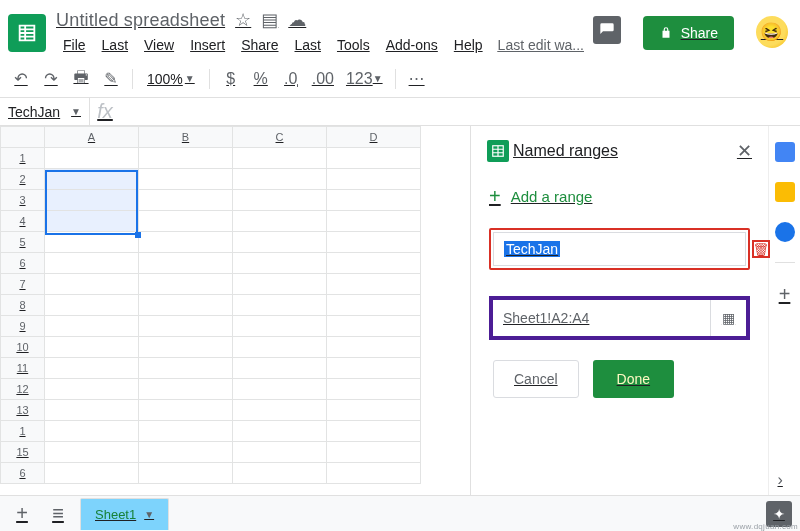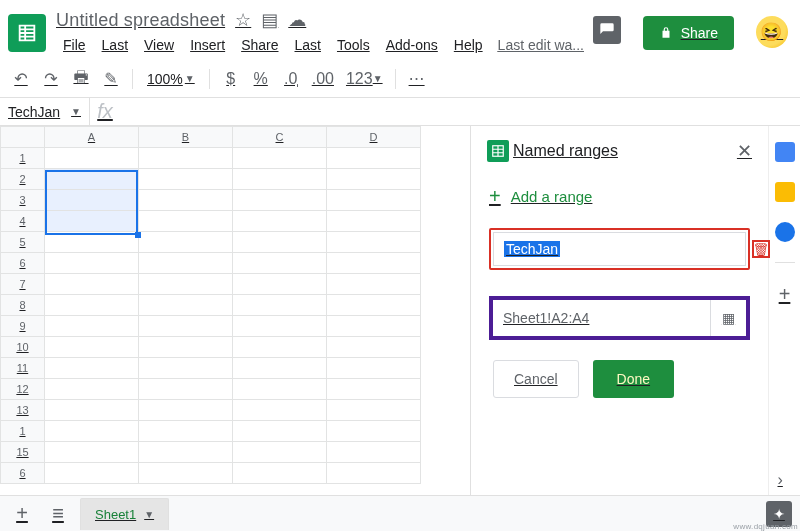--- a/index.html
+++ b/index.html
@@ -176,21 +176,21 @@
   
   .sheet-bar {
     height: 36px; border-top: 1px solid #e0e0e0; display: flex; align-items: center;
     padding: 0 8px; gap: 8px; background: #f8f9fa;
   }
   .sheet-btn {
     width: 28px; height: 28px; display: flex; align-items: center; justify-content: center;
     color: #5f6368; cursor: pointer; font-size: 20px;
   }
   .sheet-tab {
-    background: #e5e5e5; border: 1px solid #e0e0e0; border-bottom: none;
+    background: #7dd3fc; border: 1px solid #e0e0e0; border-bottom: none;
     padding: 8px 14px; display: flex; align-items: center; gap: 8px;
     border-radius: 2px 2px 0 0; color: #188038; font-weight: 500; cursor: pointer;
   }
   .sheet-tab .chev { color: #5f6368; }
   .explore-btn {
     margin-left: auto; width: 26px; height: 26px; background: #5f6368;
     border-radius: 3px; display: flex; align-items: center; justify-content: center;
     color: #fff; font-size: 14px; cursor: pointer;
   }
   .watermark {

